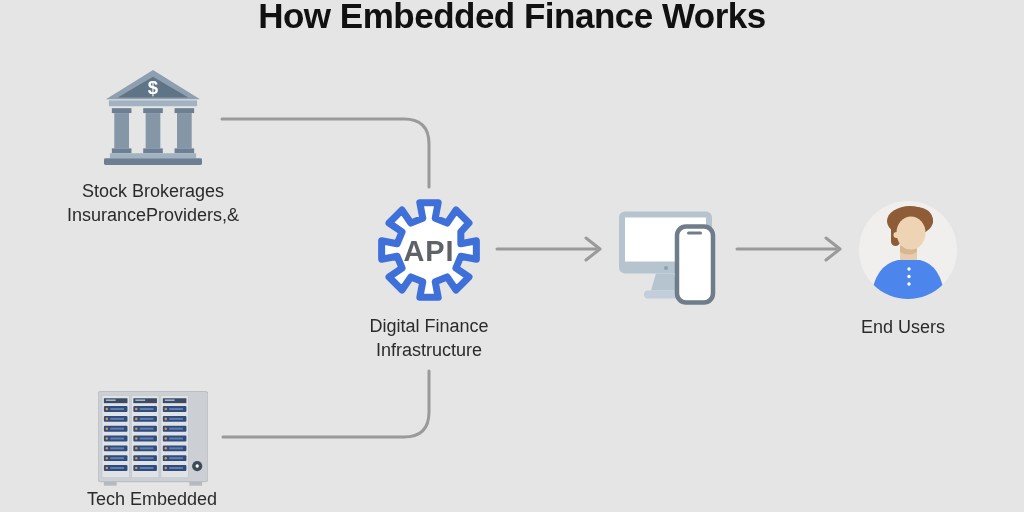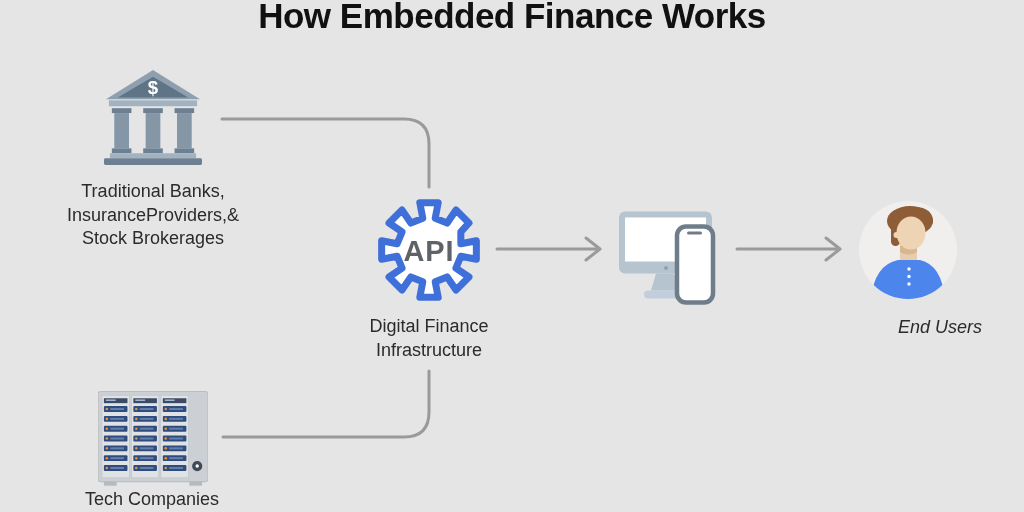--- a/index.html
+++ b/index.html
@@ -19,21 +19,21 @@
   .icon-digital{left:616px;top:206px;width:106px;height:101px;}
   .icon-users{left:858px;top:200px;width:100px;height:100px;}
   .icon-tech{left:98px;top:391px;width:110px;height:97px;}
   .label{
     position:absolute;text-align:center;color:#2b2b2b;
     font-size:18px;line-height:23.5px;font-weight:500;
   }
   .label-banks{left:28px;top:180px;width:250px;}
   .label-api{left:329px;top:315px;width:200px;}
   .label-digital{left:598px;top:316px;width:140px;}
-  .label-users{left:885px;top:316px;width:110px;font-style:italic;}
+  .label-users{left:848px;top:316px;width:110px;}
   .label-tech{left:57px;top:488px;width:190px;}
   .label .line{display:block;}
   .api-text{font-family:"Liberation Sans", sans-serif;font-size:33px;font-weight:bold;letter-spacing:1px;}
   .dollar{font-family:"Liberation Sans", sans-serif;font-size:19px;font-weight:bold;}
 </style>
 </head>
 <body>
 
 <div class="canvas">
 
@@ -65,23 +65,22 @@
         <rect x="42.5" y="45" width="15" height="36"></rect>
         <rect x="40" y="81" width="20" height="5" fill="#6d8093"></rect>
       <rect x="72" y="40" width="20" height="5" fill="#6d8093"></rect>
         <rect x="74.5" y="45" width="15" height="36"></rect>
         <rect x="72" y="81" width="20" height="5" fill="#6d8093"></rect>
     </g>
     <rect x="6" y="86" width="88" height="5" fill="#a2b2c0"></rect>
     <rect x="0" y="91" width="100" height="7" rx="1.5" fill="#6d8093"></rect>
   </svg>
   <div class="label label-banks">
-    <span class="line">Traditional Banks,</span>
+    <span class="line">Stock Brokerages</span>
     <span class="line">InsuranceProviders,&amp;</span>
-    <span class="line">Stock Brokerages</span>
   </div>
 
   <svg class="icon icon-api" viewBox="0 0 130 130">
     <polygon points="101.3,57.9 119,54.5 119,75.5 101.3,72.1 95.7,85.7 110.6,95.8 95.8,110.6 85.7,95.7 72.1,101.3 75.5,119 54.5,119 57.9,101.3 44.3,95.7 34.2,110.6 19.4,95.8 34.3,85.7 28.7,72.1 11,75.5 11,54.5 28.7,57.9 34.3,44.3 19.4,34.2 34.2,19.4 44.3,34.3 57.9,28.7 54.5,11 75.5,11 72.1,28.7 85.7,34.3 95.8,19.4 110.6,34.2 101.3,44.3" fill="#ffffff" stroke-width="8" stroke-linejoin="round" stroke="#3f6fd8"></polygon>
     <text class="api-text" x="65" y="77" text-anchor="middle" fill="#5f6368">API</text>
   </svg>
   <div class="label label-api">
     <span class="line">Digital Finance</span>
     <span class="line">Infrastructure</span>
   </div>
@@ -158,15 +157,15 @@
     </defs>
     <rect x="0" y="0" width="112" height="92" rx="2.5" fill="#ccd0d4" stroke="#b5babf" stroke-width="1"></rect>
     <use href="#srv-col" x="4" y="4"></use>
     <use href="#srv-col" x="34" y="4"></use>
     <use href="#srv-col" x="64" y="4"></use>
     <circle cx="101" cy="76" r="5.2" fill="#3f4a58"></circle>
     <circle cx="101" cy="76" r="1.7" fill="#ffffff"></circle>
     <rect x="6" y="92" width="13" height="4" fill="#b5babf"></rect>
     <rect x="93" y="92" width="13" height="4" fill="#b5babf"></rect>
   </svg>
-  <div class="label label-tech">Tech Companies</div>
+  <div class="label label-tech">Tech Embedded</div>
 
 </div>
 
 </body></html>

